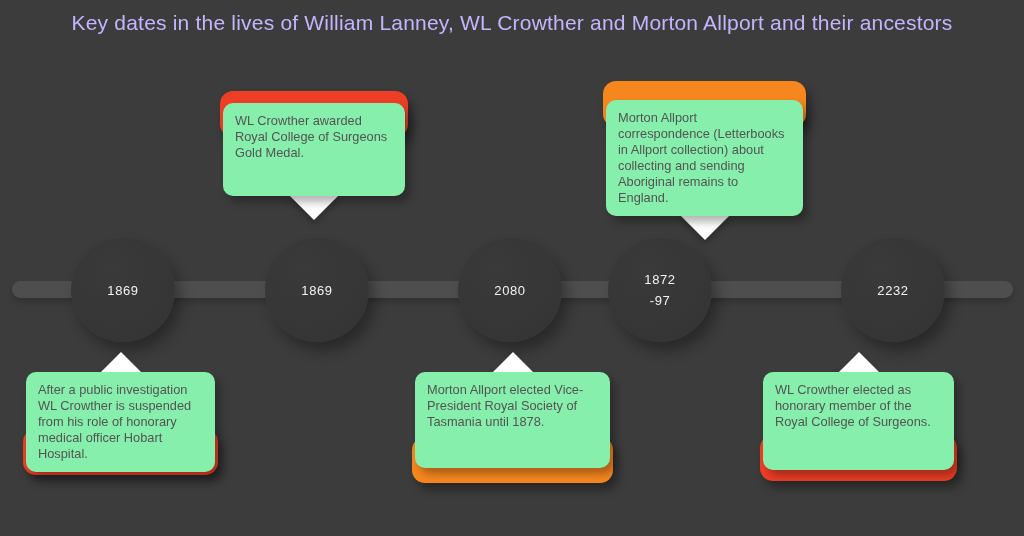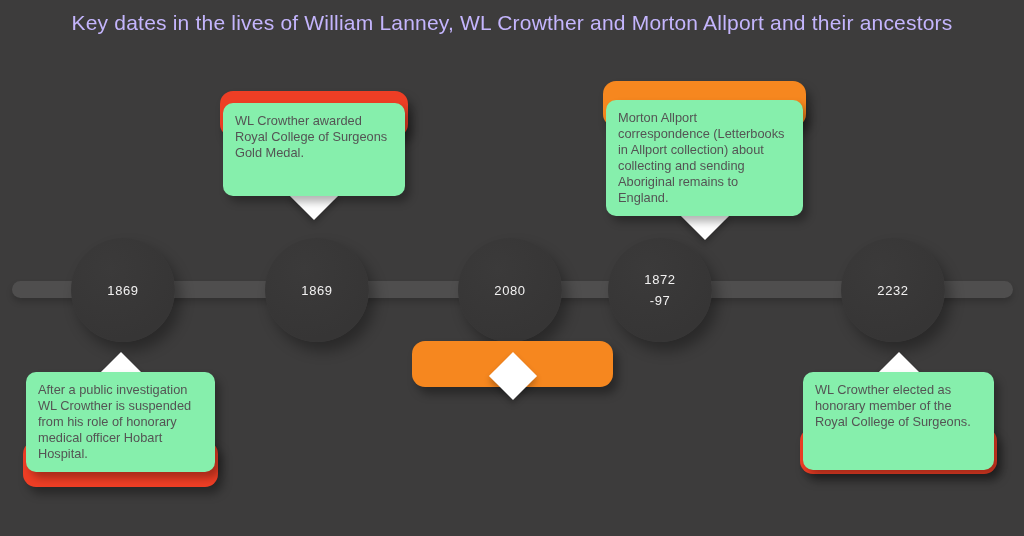--- a/index.html
+++ b/index.html
@@ -93,34 +93,37 @@
   </div>
 
   <div class="callout top" style="left:603px;top:81px;width:203px;padding-top:19px">
     <div class="accent" style="background: rgb(246, 135, 31);"></div>
     <div class="tail"></div>
     <div class="bubble" style="min-height:92px">
       <p>Morton Allport correspondence (Letterbooks in Allport collection) about collecting and sending Aboriginal remains to England.</p>
     </div>
   </div>
 
-  <div class="callout bottom" style="left:23px;top:372px;width:195px;padding-bottom:15px">
+  <div class="callout bottom" style="left:23px;top:372px;width:195px;padding-bottom:3px">
     <div class="accent" style="background: rgb(238, 62, 37);"></div>
     <div class="tail"></div>
     <div class="bubble" style="min-height:91px">
       <p>After a public investigation WL Crowther is suspended from his role of honorary medical officer Hobart Hospital.</p>
     </div>
   </div>
 
   <div class="callout bottom" style="left:412px;top:372px;width:201px;padding-bottom:15px">
     <div class="accent" style="background: rgb(246, 135, 31);"></div>
     <div class="tail"></div>
+    <div class="bubble" style="min-height:96px">
+      <p>Morton Allport elected Vice-President Royal Society of Tasmania until 1878.</p>
+    </div>
   </div>
 
-  <div class="callout bottom" style="left:800px;top:372px;width:197px;padding-bottom:4px">
+  <div class="callout bottom" style="left:760px;top:372px;width:197px;padding-bottom:11px">
     <div class="accent" style="background: rgb(238, 62, 37);"></div>
     <div class="tail"></div>
     <div class="bubble" style="min-height:98px">
       <p>WL Crowther elected as honorary member of the Royal College of Surgeons.</p>
     </div>
   </div>
 
 </div>
 
 </body></html>

